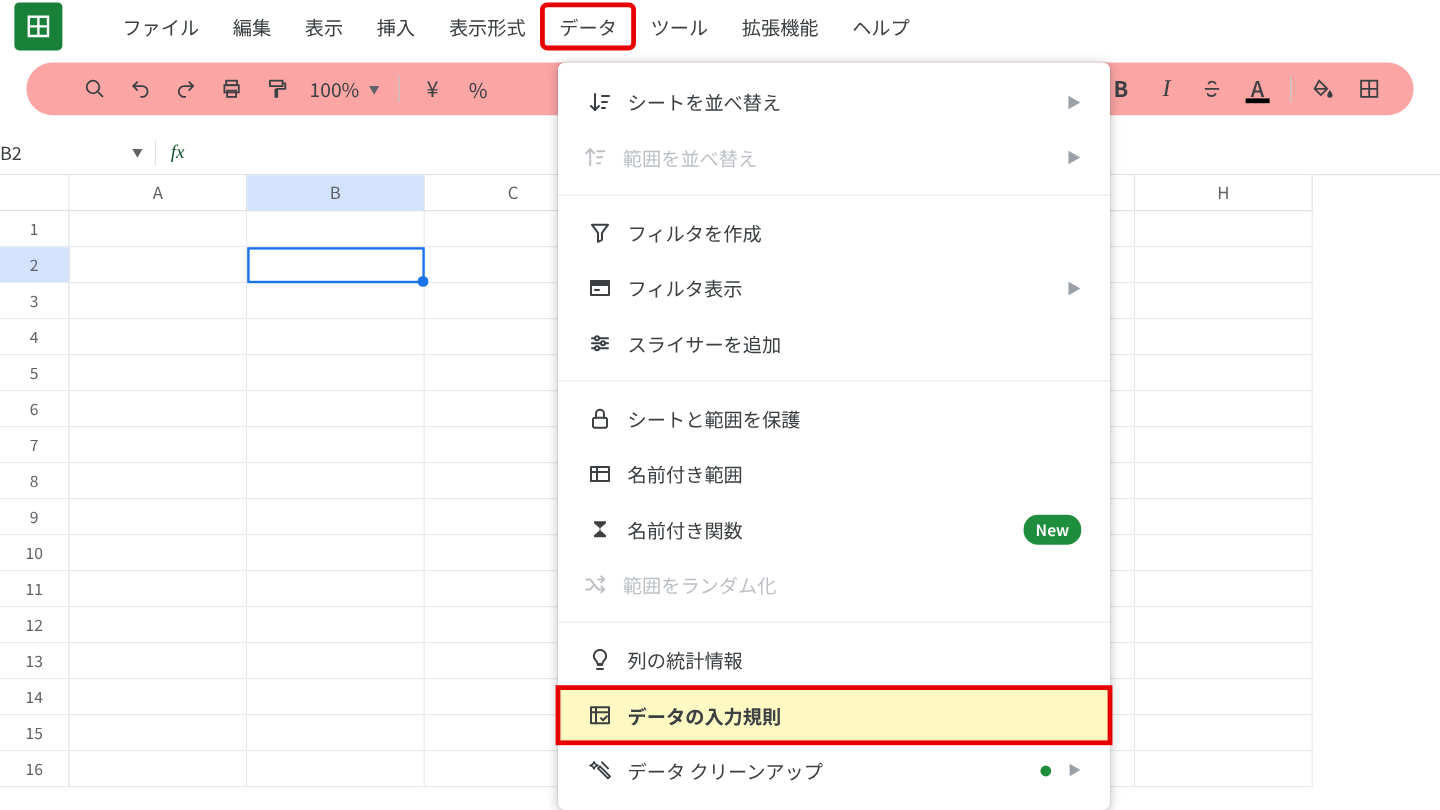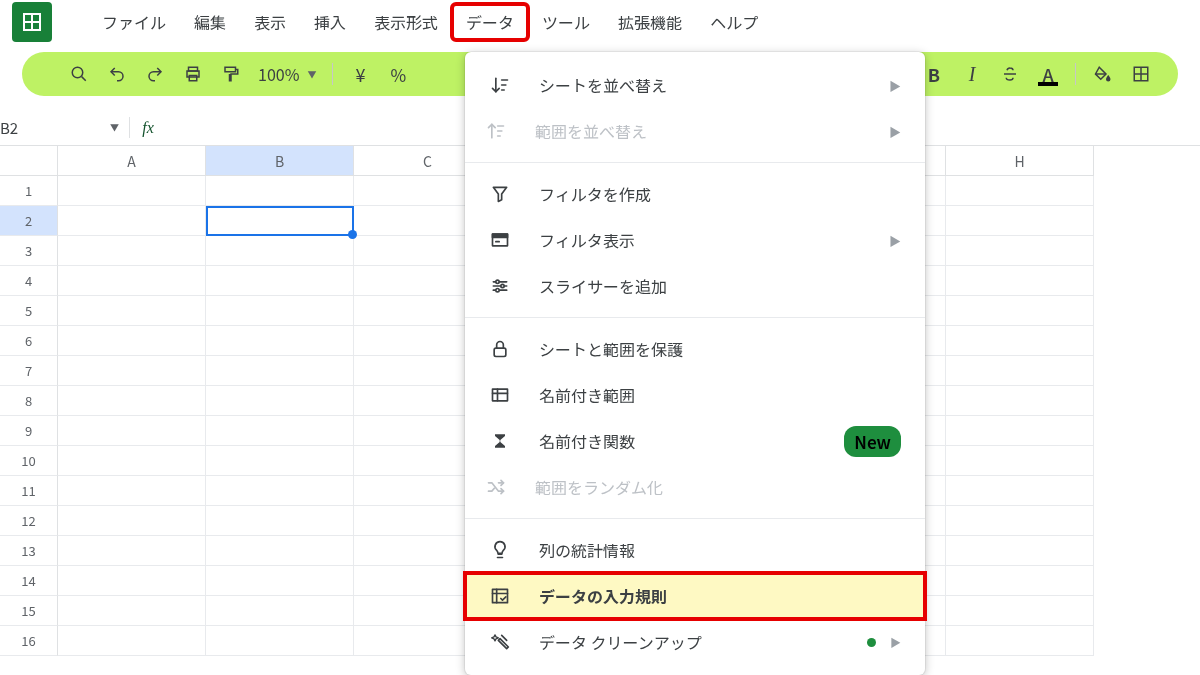--- a/index.html
+++ b/index.html
@@ -44,21 +44,21 @@
     outline: 4px solid #e60000;
     outline-offset: -2px;
   }
   
   .toolbar {
     display: flex;
     align-items: center;
     height: 44px;
     padding: 0 20px 0 40px;
     gap: 4px;
-    background: #bef264;
+    background: #fca5a5;
     border-radius: 26px;
     margin: 8px 22px 0 22px;
   }
   .tb-btn {
     width: 34px;
     height: 32px;
     display: flex;
     align-items: center;
     justify-content: center;
     border-radius: 4px;
@@ -178,21 +178,21 @@
     border-radius: 6px;
     box-shadow: 0 2px 10px rgba(0,0,0,.25), 0 0 0 1px rgba(0,0,0,.05);
     padding: 10px 0;
     z-index: 50;
   }
   .dd-item {
     display: flex;
     align-items: center;
     height: 46px;
     padding: 0 24px;
-    gap: 28px;
+    gap: 12px;
     cursor: pointer;
     position: relative;
     font-size: 16px;
   }
   .dd-item.disabled { color: #bdc1c6; cursor: default; padding-left: 20px; }
   .dd-item.sel-item { background: #fef9c3; outline: 4px solid #e60000; outline-offset: -2px; font-weight: bold; }
   .dd-ico {
     width: 22px;
     height: 22px;
     display: flex;
@@ -203,22 +203,22 @@
   }
   .dd-sep { height: 1px; background: #e8eaed; margin: 8px 0; }
   .dd-sub {
     margin-left: auto;
     color: #9aa0a6;
     font-size: 12px;
   }
   .new-badge {
     margin-left: auto;
     background: #1e8e3e;
-    color: #000000;
-    font-size: 17px;
+    color: #ffffff;
+    font-size: 13px;
     font-weight: 600;
     padding: 3px 10px;
     border-radius: 12px;
   }
   .status-dots {
     margin-left: auto;
     display: flex;
     align-items: center;
     gap: 14px;
   }

